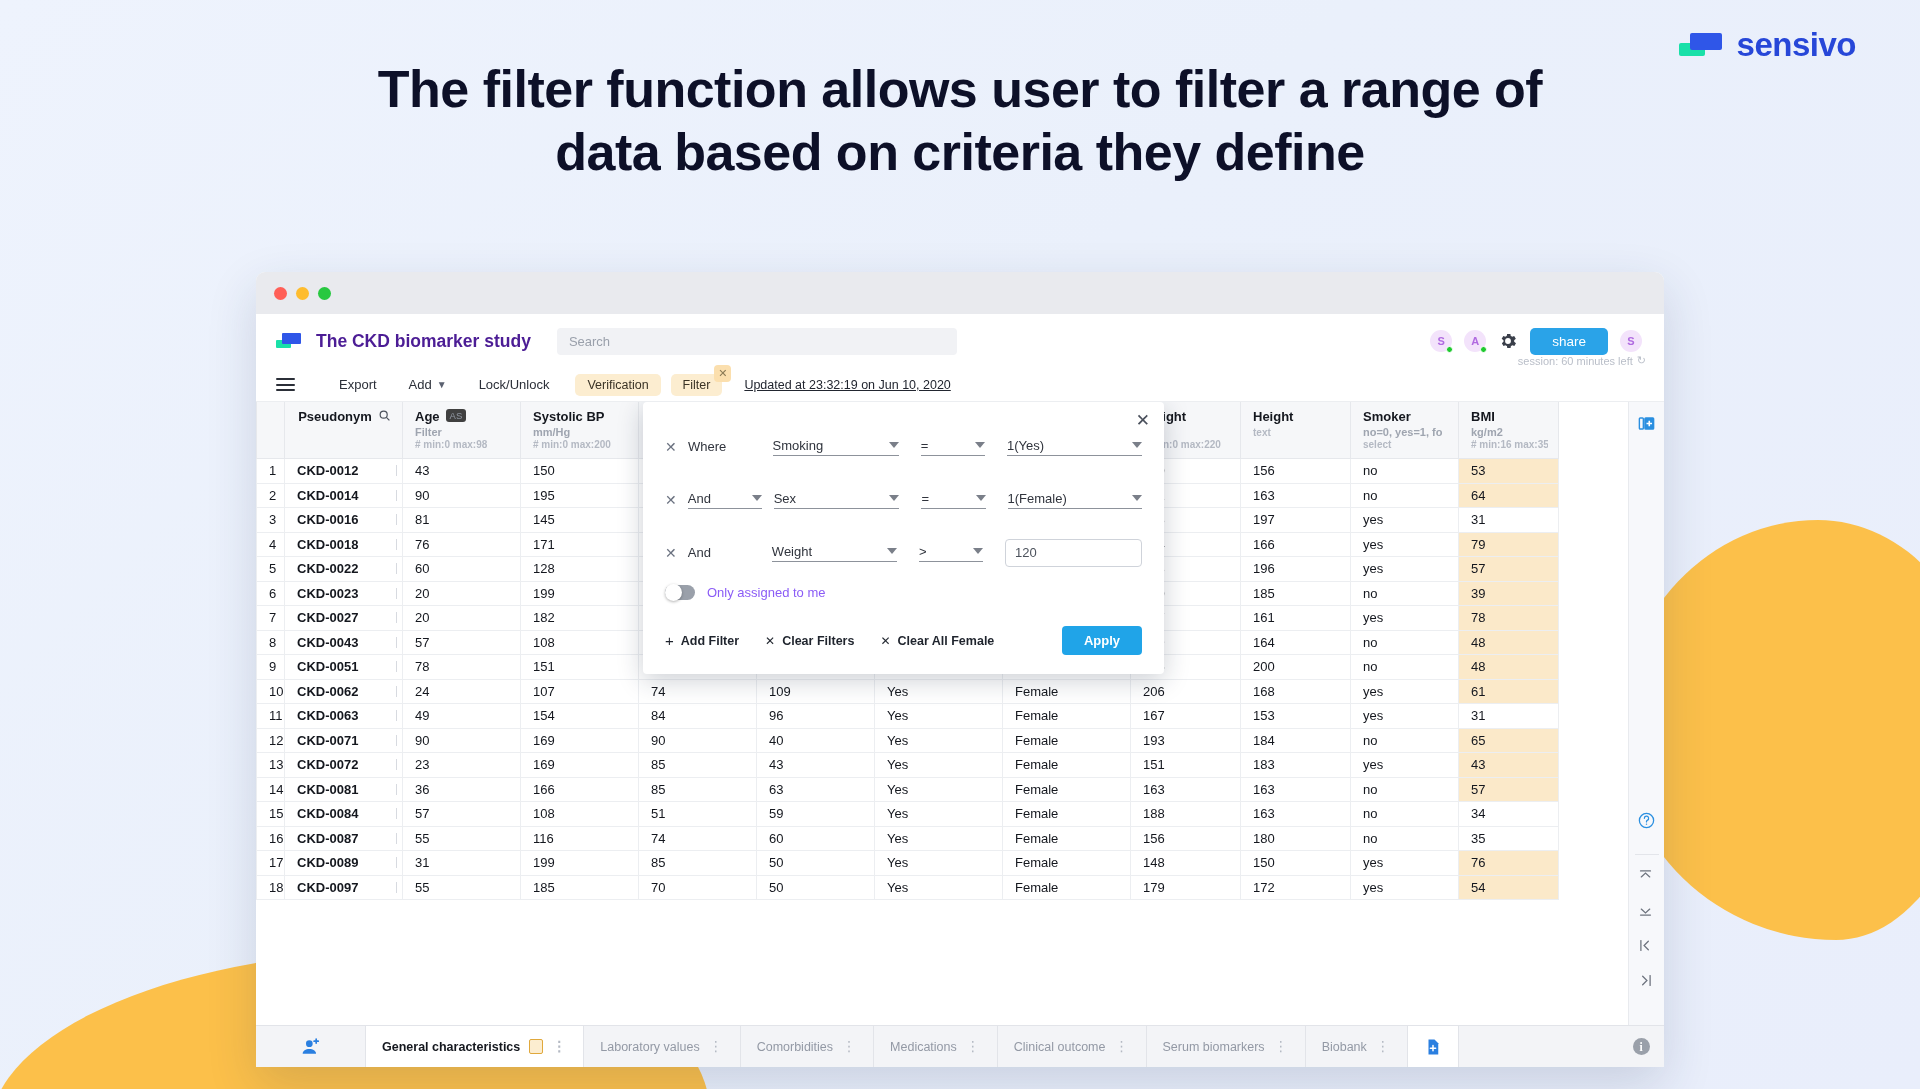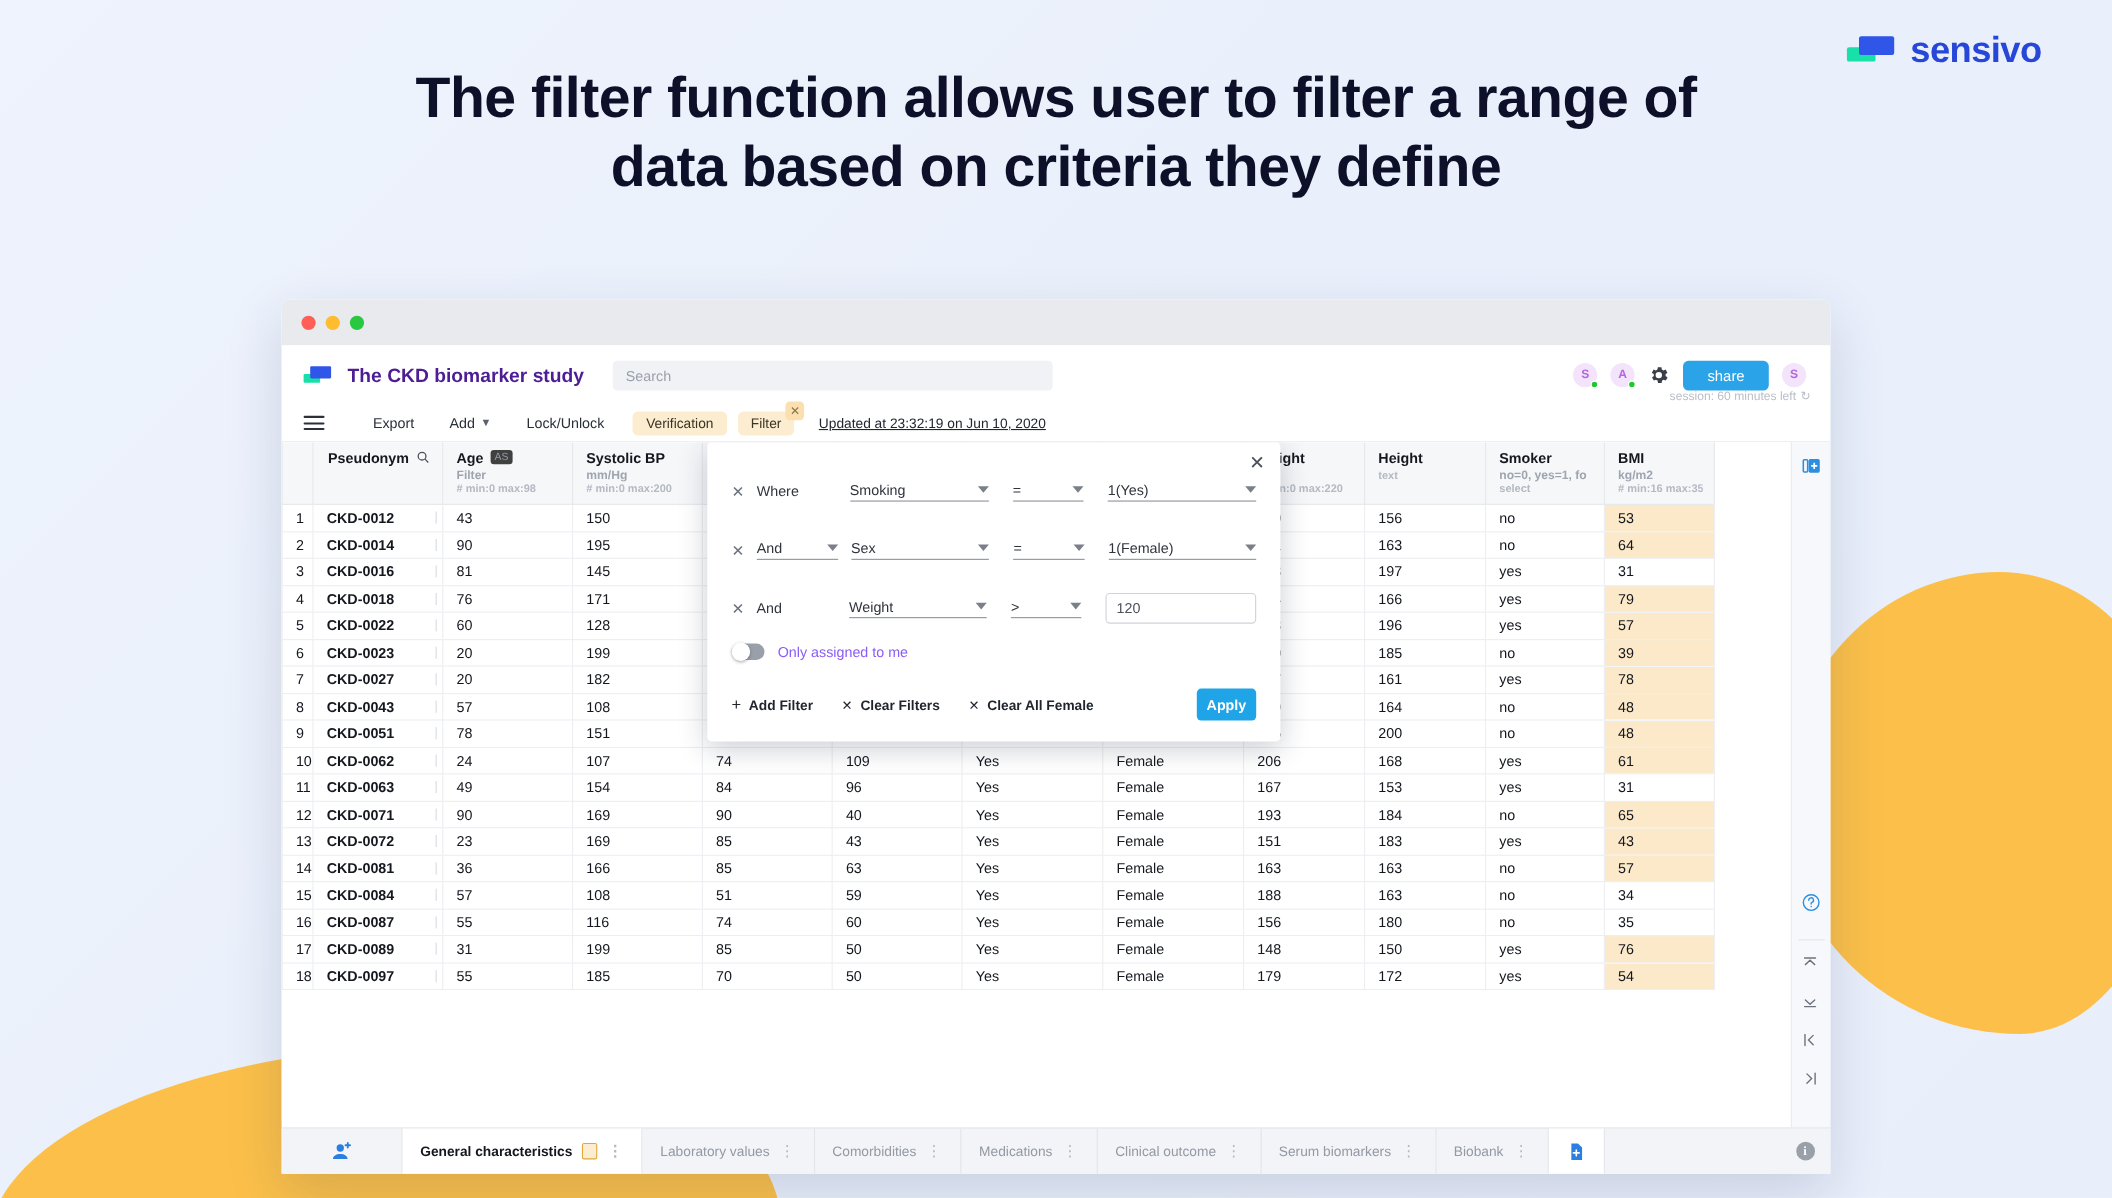--- a/index.html
+++ b/index.html
@@ -225,21 +225,21 @@
   .panel-actions {
     display: flex; align-items: center; gap: 26px; margin-top: 26px;
   }
   .pa-btn {
     font-size: 12.5px; font-weight: bold; color: #1f242d;
     display: flex; align-items: center; gap: 7px; cursor: pointer; white-space: nowrap;
   }
   .apply-btn {
     margin-left: auto; background: #20a4e8; color: #fff; border: none;
     font-size: 13px; font-weight: bold; border-radius: 4px;
-    padding: 7px 9px; cursor: pointer;
+    padding: 7px 22px; cursor: pointer;
     font-family: "Liberation Sans", sans-serif;
   }
 
   
   .rail {
     position: absolute; right: 0; top: 130px; width: 36px; bottom: 42px;
     background: #f7f8fb; border-left: 1px solid #e8eaee;
     display: flex; flex-direction: column; align-items: center;
     padding-top: 12px; z-index: 10;
   }

